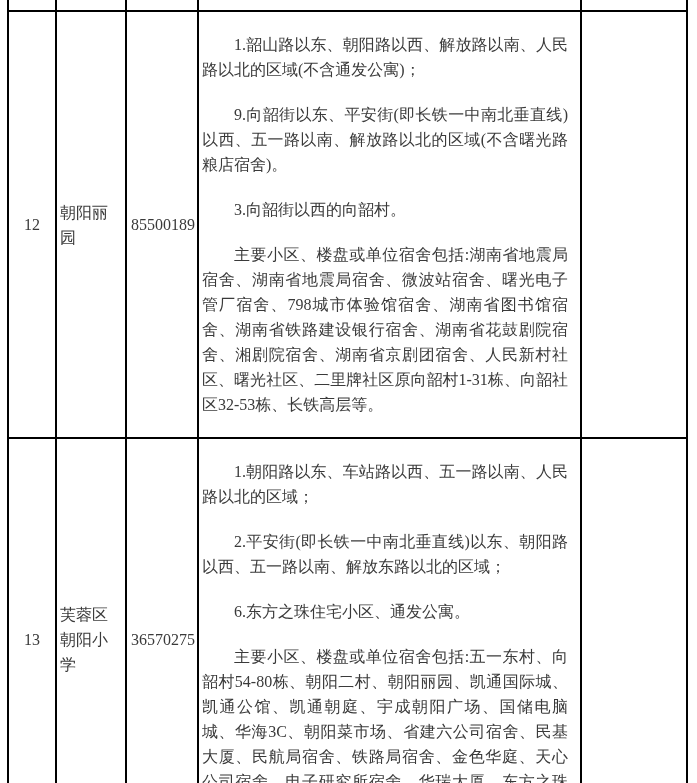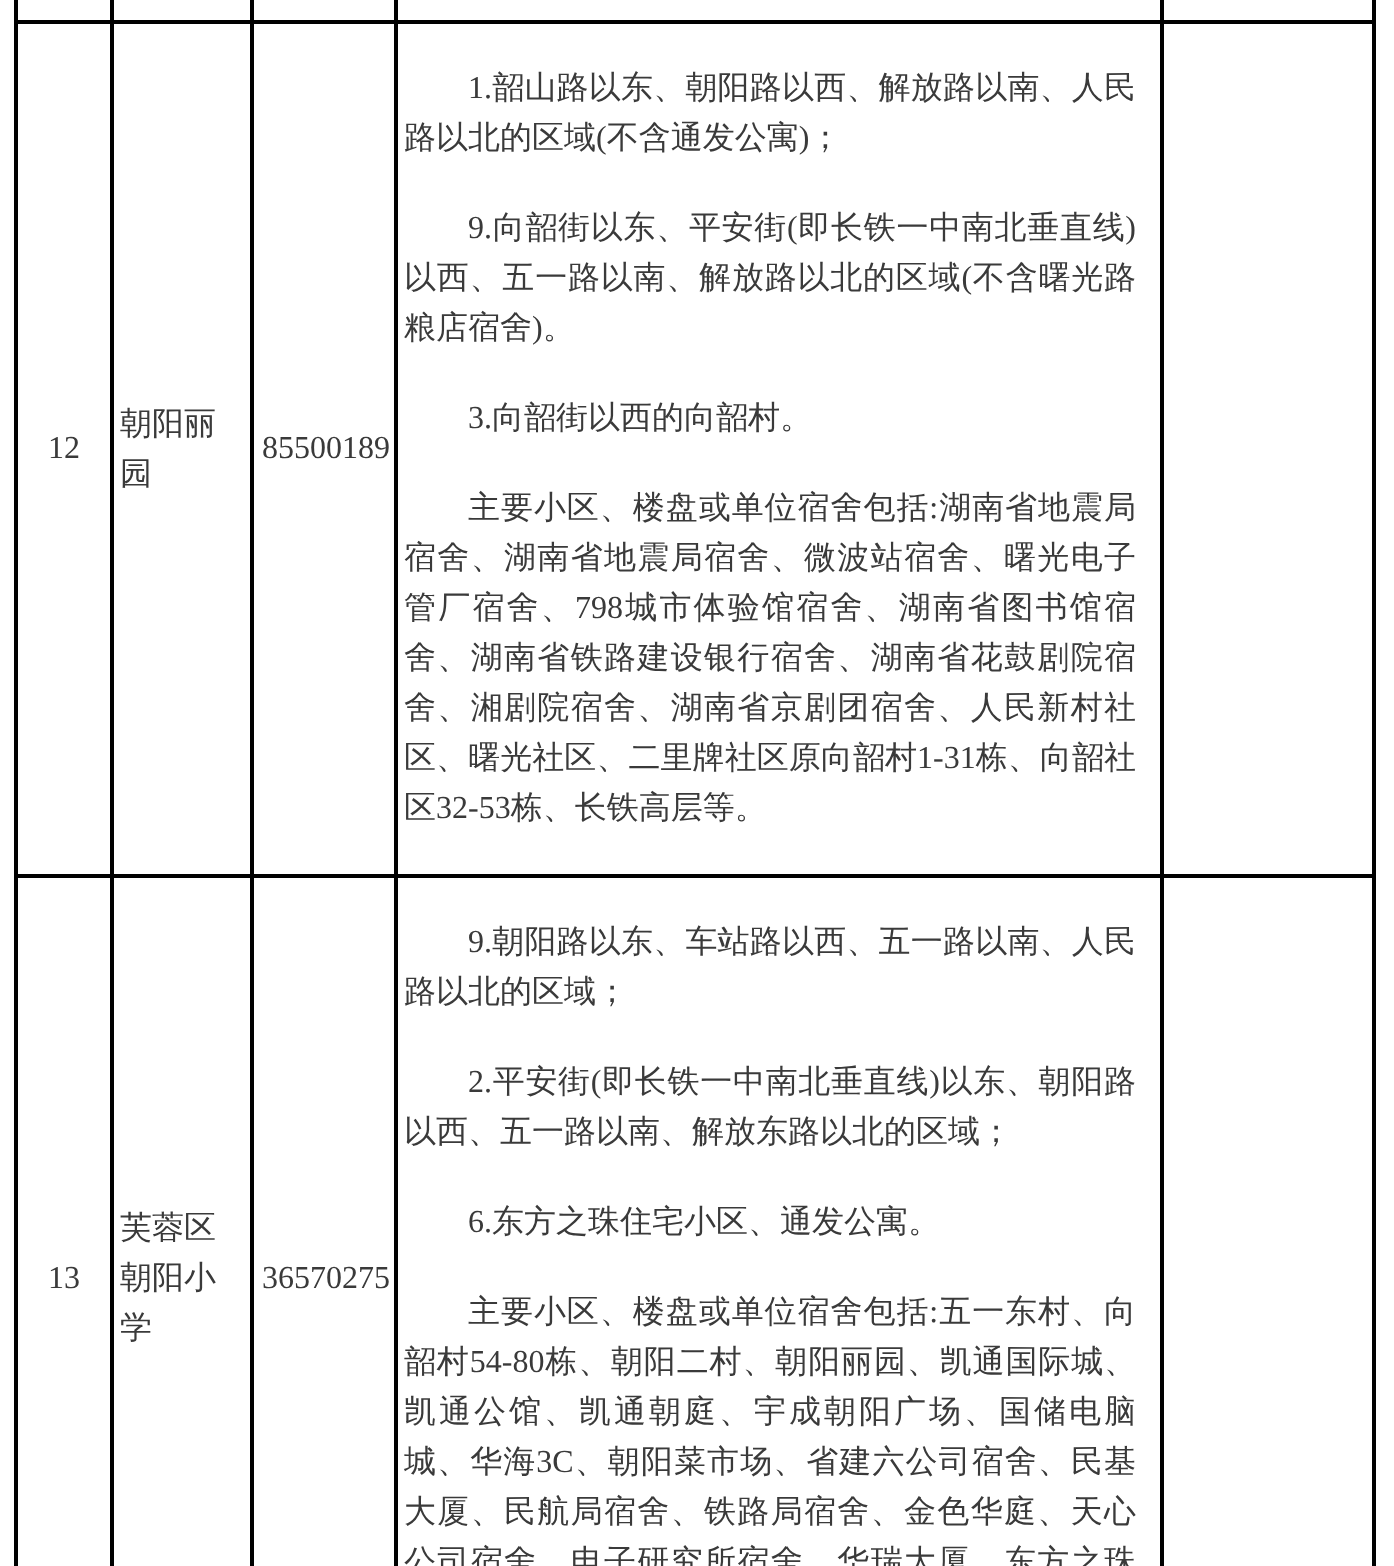--- a/index.html
+++ b/index.html
@@ -110,21 +110,21 @@
       <td class="cell-number">
         <span>13</span>
       </td>
       <td class="cell-school">
         <span>芙蓉区朝阳小学</span>
       </td>
       <td class="cell-phone">
         <span>36570275</span>
       </td>
       <td class="cell-desc">
-        <p>9.朝阳路以东、车站路以西、五一路以南、人民路以北的区域；</p>
+        <p>1.朝阳路以东、车站路以西、五一路以南、人民路以北的区域；</p>
         <p>2.平安街(即长铁一中南北垂直线)以东、朝阳路以西、五一路以南、解放东路以北的区域；</p>
         <p>6.东方之珠住宅小区、通发公寓。</p>
         <p>主要小区、楼盘或单位宿舍包括:五一东村、向韶村54-80栋、朝阳二村、朝阳丽园、凯通国际城、凯通公馆、凯通朝庭、宇成朝阳广场、国储电脑城、华海3C、朝阳菜市场、省建六公司宿舍、民基大厦、民航局宿舍、铁路局宿舍、金色华庭、天心公司宿舍、电子研究所宿舍、华瑞大厦、东方之珠住宅小区、通发公寓等。</p>
       </td>
       <td class="cell-notes">
         <span></span>
       </td>
     </tr>
 
   </tbody>

